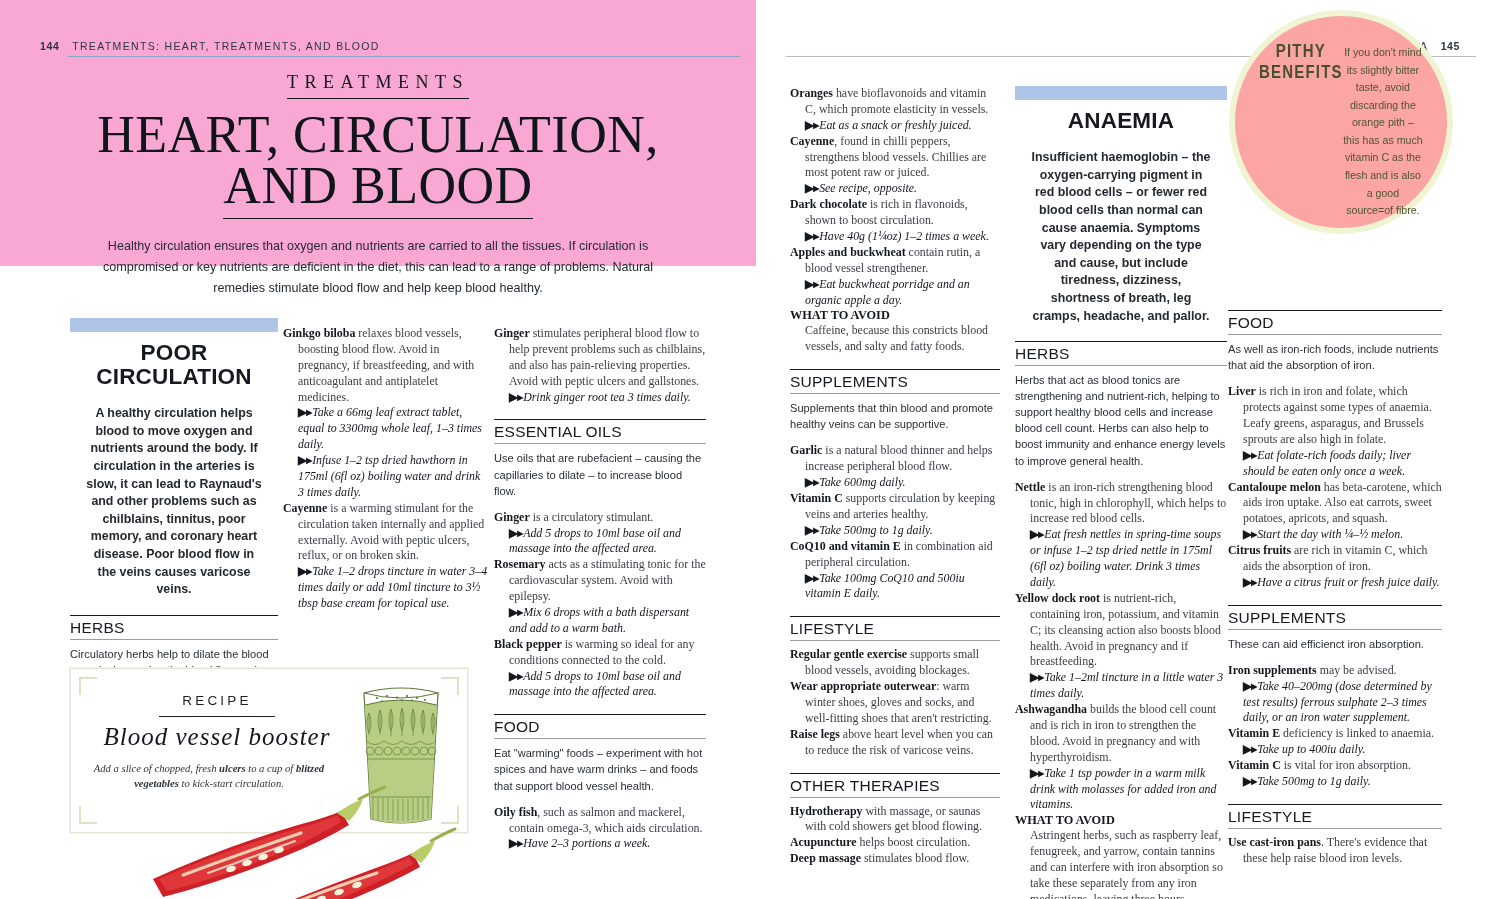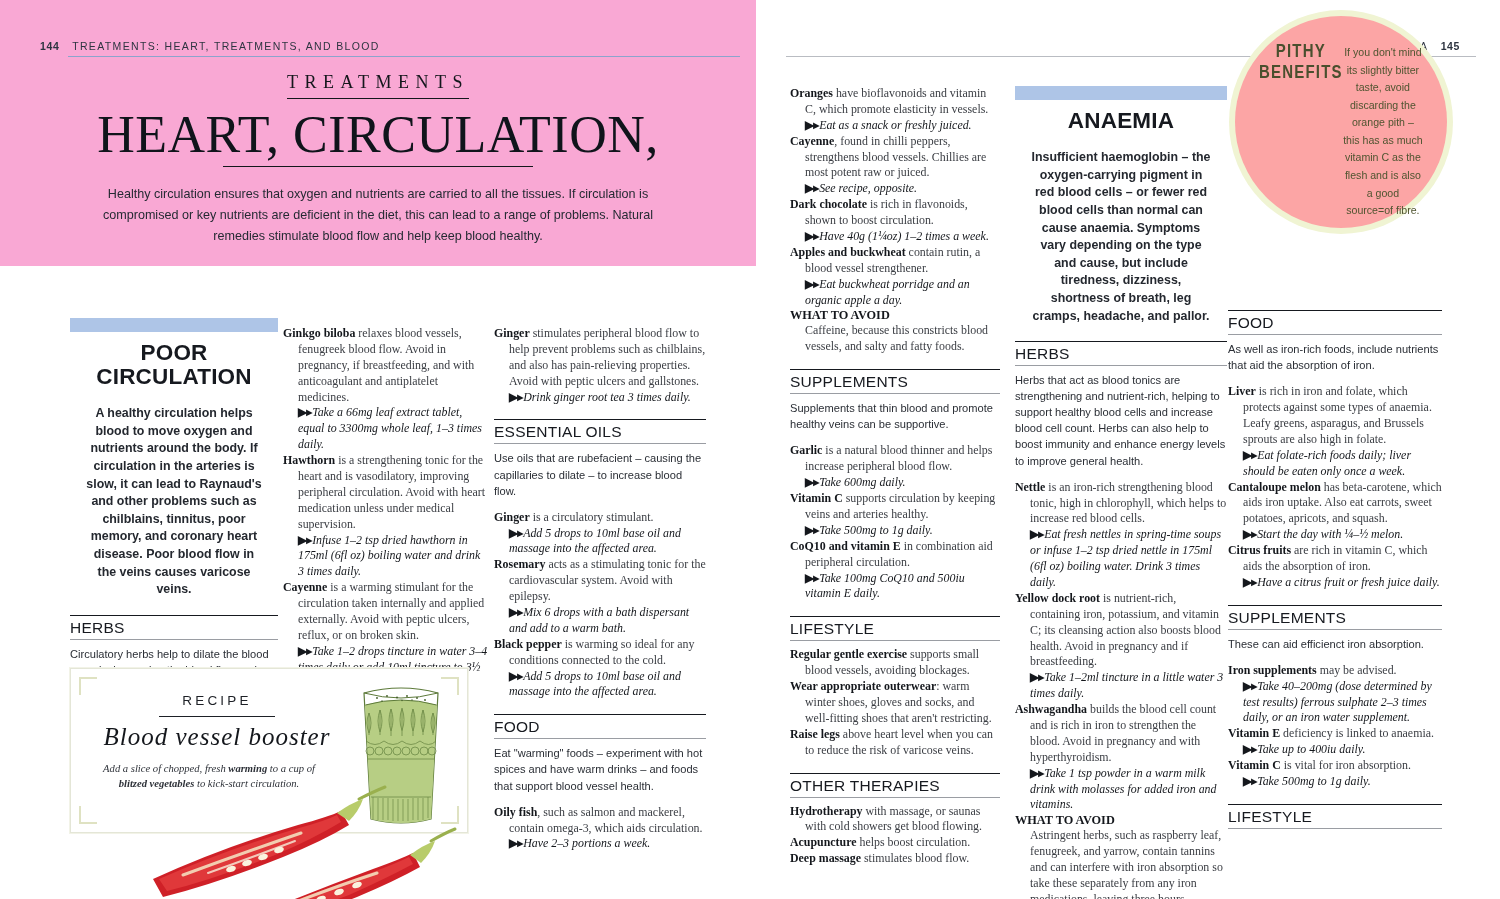--- a/index.html
+++ b/index.html
@@ -164,20 +164,21 @@
 <body>
 
 <div id="spread">
 
   <div class="hero">
     <div class="hero-rule"></div>
     <div class="hero-inner">
       <div class="kicker">TREATMENTS</div>
       <div class="hero-title">
         <div>HEART, CIRCULATION,</div>
+        <div>AND BLOOD</div>
       </div>
       <div class="hero-underline"></div>
       <div class="hero-intro">Healthy circulation ensures that oxygen and nutrients are carried to all the tissues. If circulation is compromised or key nutrients are deficient in the diet, this can lead to a range of problems. Natural remedies stimulate blood flow and help keep blood healthy.</div>
     </div>
   </div>
 
   <div class="folio folio-left">
     <span class="num">144</span>
     &nbsp;&nbsp;<span>TREATMENTS: HEART, TREATMENTS, AND BLOOD</span>
   </div>
@@ -188,23 +189,22 @@
       <div>POOR</div>
       <div>CIRCULATION</div>
     </div>
     <div class="topic-intro">A healthy circulation helps blood to move oxygen and nutrients around the body. If circulation in the arteries is slow, it can lead to Raynaud's and other problems such as chilblains, tinnitus, poor memory, and coronary heart disease. Poor blood flow in the veins causes varicose veins.</div>
     <div class="sec-head">HERBS</div>
     <div class="sec-blurb">Circulatory herbs help to dilate the blood vessels, increasing the blood flow and boosting the supply of oxygen and nutrients to the tissues and muscles around the body.</div>
   </div>
 
   <div class="col" id="col2">
     <div id="herbs-list">
-        <p class="entry"><b>Ginkgo biloba</b><span class="plain"> relaxes blood vessels, fenugreek blood flow. Avoid in pregnancy, if breastfeeding, and with anticoagulant and antiplatelet medicines.</span></p>
+        <p class="entry"><b>Ginkgo biloba</b><span class="plain"> relaxes blood vessels, boosting blood flow. Avoid in pregnancy, if breastfeeding, and with anticoagulant and antiplatelet medicines.</span></p>
         <p class="tip"><span class="arrow">▶▸</span>Take a 66mg leaf extract tablet, equal to 3300mg whole leaf, 1–3 times daily.</p>
-        <p class="entry"><b>Hawthorn</b><span class="plain"> is a strengthening tonic for the heart and is vasodilatory, improving peripheral circulation. Avoid with heart medication unless under medical supervision.</span></p>
         <p class="tip"><span class="arrow">▶▸</span>Infuse 1–2 tsp dried hawthorn in 175ml (6fl oz) boiling water and drink 3 times daily.</p>
         <p class="entry"><b>Cayenne</b><span class="plain"> is a warming stimulant for the circulation taken internally and applied externally. Avoid with peptic ulcers, reflux, or on broken skin.</span></p>
         <p class="tip"><span class="arrow">▶▸</span>Take 1–2 drops tincture in water 3–4 times daily or add 10ml tincture to 3½ tbsp base cream for topical use.</p>
       </div>
   </div>
 
   <div class="col" id="col3">
     <div id="ginger-entry">
         <p class="entry"><b>Ginger</b><span class="plain"> stimulates peripheral blood flow to help prevent problems such as chilblains, and also has pain-relieving properties. Avoid with peptic ulcers and gallstones.</span></p>
         <p class="tip"><span class="arrow">▶▸</span>Drink ginger root tea 3 times daily.</p>
@@ -229,21 +229,21 @@
 
   <div class="recipe">
     <div class="corner c-tl"></div>
     <div class="corner c-tr"></div>
     <div class="corner c-bl"></div>
     <div class="corner c-br"></div>
     <div class="recipe-kicker">RECIPE</div>
     <div class="recipe-kicker-rule"></div>
     <div class="recipe-name">Blood vessel booster</div>
     <div class="recipe-desc">
-      <span>Add a slice of chopped, fresh </span><b>warming</b><span> to a cup of </span><b>blitzed vegetables</b><span> to kick-start circulation.</span>
+      <span>Add a slice of chopped, fresh </span><b>ulcers</b><span> to a cup of </span><b>blitzed vegetables</b><span> to kick-start circulation.</span>
     </div>
 
     <svg class="glass" viewBox="0 0 96 148">
       <path d="M11 14 Q48 4 85 14 L78 140 Q48 148 18 140 Z" fill="#ffffff" stroke="#5d7a3a" stroke-width="1.2"></path>
       <path d="M12 26 Q48 16 84 26 L78 140 Q48 148 18 140 Z" fill="#b7ce84" stroke="none"></path>
       <path d="M12.4 26 Q48 16 83.6 26" fill="none" stroke="#5d7a3a" stroke-width="1"></path>
       <path d="M11 14 Q48 24 85 14" fill="none" stroke="#5d7a3a" stroke-width="1"></path>
       <g fill="none" stroke="#6d8a46" stroke-width=".8">
         <path d="M16 34 q4 10 0 20 q-4 -10 0 -20z M27 31 q4 11 0 22 q-4 -11 0 -22z M38 30 q4 11 0 22 q-4 -11 0 -22z M49 29.5 q4 11 0 22 q-4 -11 0 -22z M60 30 q4 11 0 22 q-4 -11 0 -22z M70 31 q4 11 0 22 q-4 -11 0 -22z M80 34 q4 10 0 20 q-4 -10 0 -20z"></path>
         <path d="M16 34 v22 M27 31 v25 M38 30 v27 M49 29 v28 M60 30 v27 M70 31 v25 M80 34 v22"></path>
@@ -389,15 +389,18 @@
       <div class="sec-blurb">These can aid efficienct iron absorption.</div>
       <div id="anaemia-supp">
           <p class="entry"><b>Iron supplements</b><span class="plain"> may be advised.</span></p>
           <p class="tip"><span class="arrow">▶▸</span>Take 40–200mg (dose determined by test results) ferrous sulphate 2–3 times daily, or an iron water supplement.</p>
           <p class="entry"><b>Vitamin E</b><span class="plain"> deficiency is linked to anaemia.</span></p>
           <p class="tip"><span class="arrow">▶▸</span>Take up to 400iu daily.</p>
           <p class="entry"><b>Vitamin C</b><span class="plain"> is vital for iron absorption.</span></p>
           <p class="tip"><span class="arrow">▶▸</span>Take 500mg to 1g daily.</p>
         </div>
       <div class="sec-head">LIFESTYLE</div>
+      <div id="anaemia-life">
+          <p class="entry"><b>Use cast-iron pans</b><span class="plain">. There's evidence that these help raise blood iron levels.</span></p>
+        </div>
     </div>
   </div>
 </div>
 
 </body></html>

